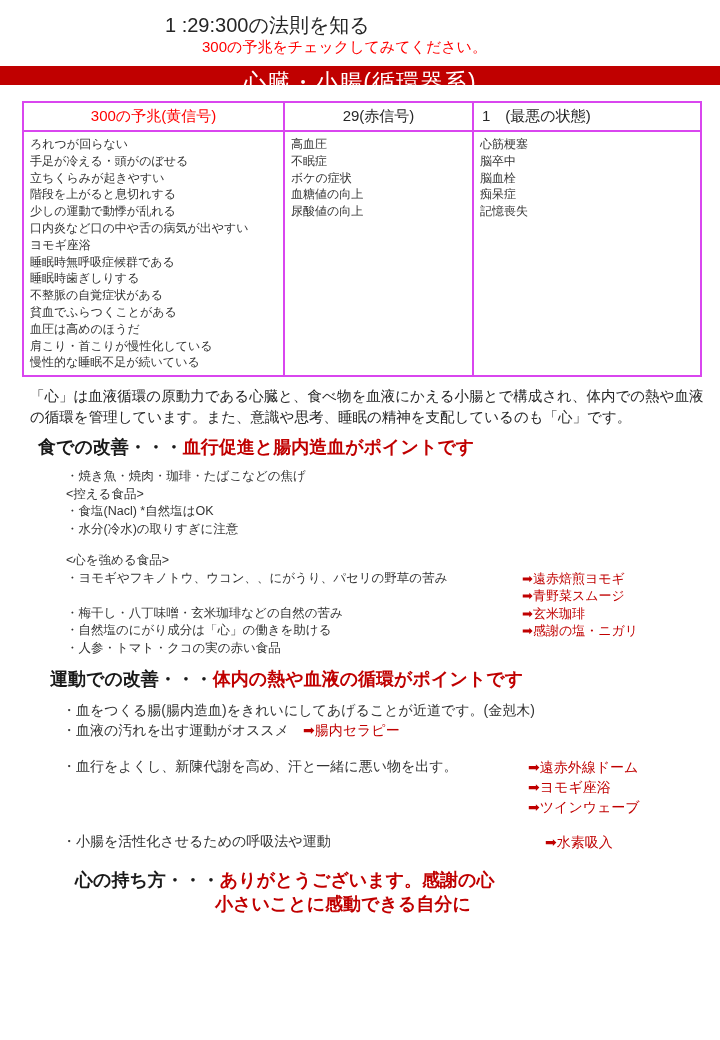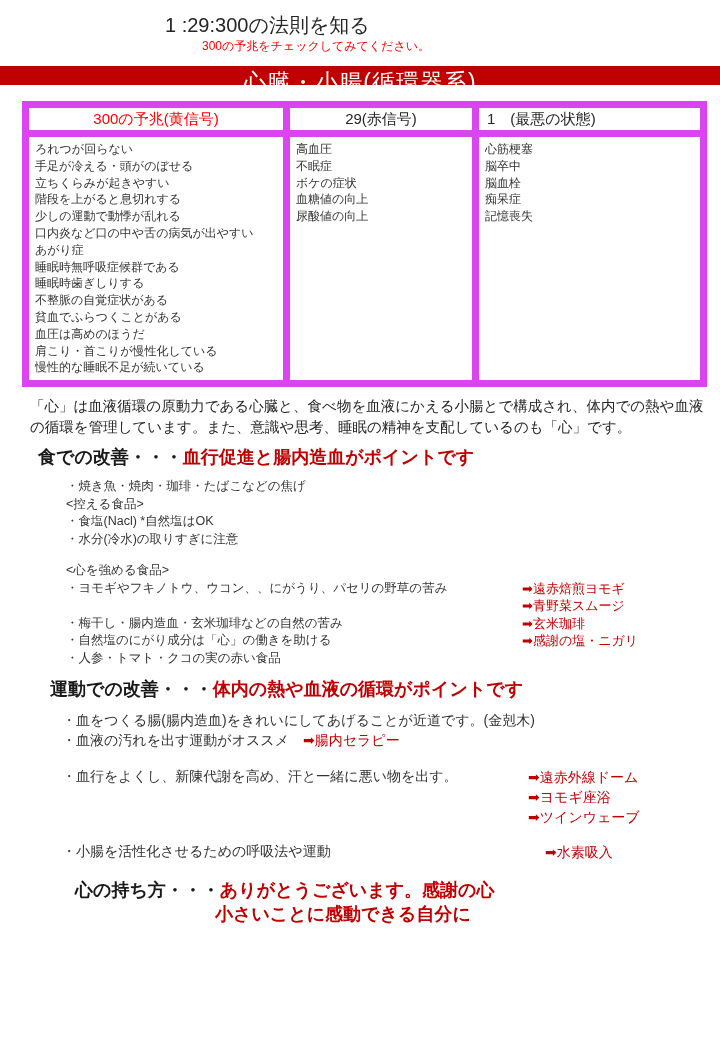--- a/index.html
+++ b/index.html
@@ -12,32 +12,32 @@
   body{
     width:720px;height:1040px;
     background:#ffffff;
     font-family:"Liberation Sans",sans-serif;
     color:#262626;
     overflow:hidden;
     position:relative;
   }
   
   .doc-title{padding-top:13px;margin-left:165px;font-size:20px;color:#262626;line-height:24px;}
-  .doc-subtitle{margin-left:202px;margin-top:1px;font-size:12px;color:var(--bright-red);line-height:17px;}
+  .doc-subtitle{margin-left:202px;margin-top:1px;font-size:15px;color:var(--bright-red);line-height:17px;}
   .banner{
     margin-top:11px;height:19px;line-height:33px;
     background:var(--banner-bg);color:#ffffff;
     text-align:center;font-size:23px;letter-spacing:1px;
   }
   
   .signals-table{
     margin:16px 20px 0 22px;width:678px;
     border-collapse:collapse;table-layout:fixed;
   }
-  .signals-table th,.signals-table td{border:7px solid #d946ef;}
+  .signals-table th,.signals-table td{border:2px solid #d946ef;}
   .signals-table th{height:29px;font-weight:normal;font-size:15px;}
   th.c1{width:261px;color:var(--bright-red);text-align:center;}
   th.c2{width:189px;color:#262626;text-align:center;}
   th.c3{width:228px;color:#262626;text-align:left;padding-left:8px;}
   .signals-table td{
     vertical-align:top;font-size:12px;line-height:16.8px;
     padding:4px 6px;height:238px;color:#333;
   }
   
   .intro{margin:9px 16px 0 30px;font-size:14.5px;line-height:21px;color:#262626;}
@@ -84,21 +84,21 @@
     <th class="c3">1　(最悪の状態)</th>
   </tr>
   <tr>
     <td>
       <div>ろれつが回らない</div>
       <div>手足が冷える・頭がのぼせる</div>
       <div>立ちくらみが起きやすい</div>
       <div>階段を上がると息切れする</div>
       <div>少しの運動で動悸が乱れる</div>
       <div>口内炎など口の中や舌の病気が出やすい</div>
-      <div>あがり症</div>
+      <div>ヨモギ座浴</div>
       <div>睡眠時無呼吸症候群である</div>
       <div>睡眠時歯ぎしりする</div>
       <div>不整脈の自覚症状がある</div>
       <div>貧血でふらつくことがある</div>
       <div>血圧は高めのほうだ</div>
       <div>肩こり・首こりが慢性化している</div>
       <div>慢性的な睡眠不足が続いている</div>
     </td>
     <td>
       <div>高血圧</div>
@@ -135,21 +135,21 @@
   <div>&lt;心を強める食品&gt;</div>
   <div class="s-row">
     <span class="left">・ヨモギやフキノトウ、ウコン、、にがうり、パセリの野草の苦み</span>
     <span class="right">➡遠赤焙煎ヨモギ</span>
   </div>
   <div class="s-row">
     <span class="left"></span>
     <span class="right">➡青野菜スムージ</span>
   </div>
   <div class="s-row">
-    <span class="left">・梅干し・腸内造血・玄米珈琲などの自然の苦み</span>
+    <span class="left">・梅干し・八丁味噌・玄米珈琲などの自然の苦み</span>
     <span class="right">➡玄米珈琲</span>
   </div>
   <div class="s-row">
     <span class="left">・自然塩のにがり成分は「心」の働きを助ける</span>
     <span class="right">➡感謝の塩・ニガリ</span>
   </div>
   <div class="s-row">
     <span class="left">・人参・トマト・クコの実の赤い食品</span>
     <span class="right"></span>
   </div>

